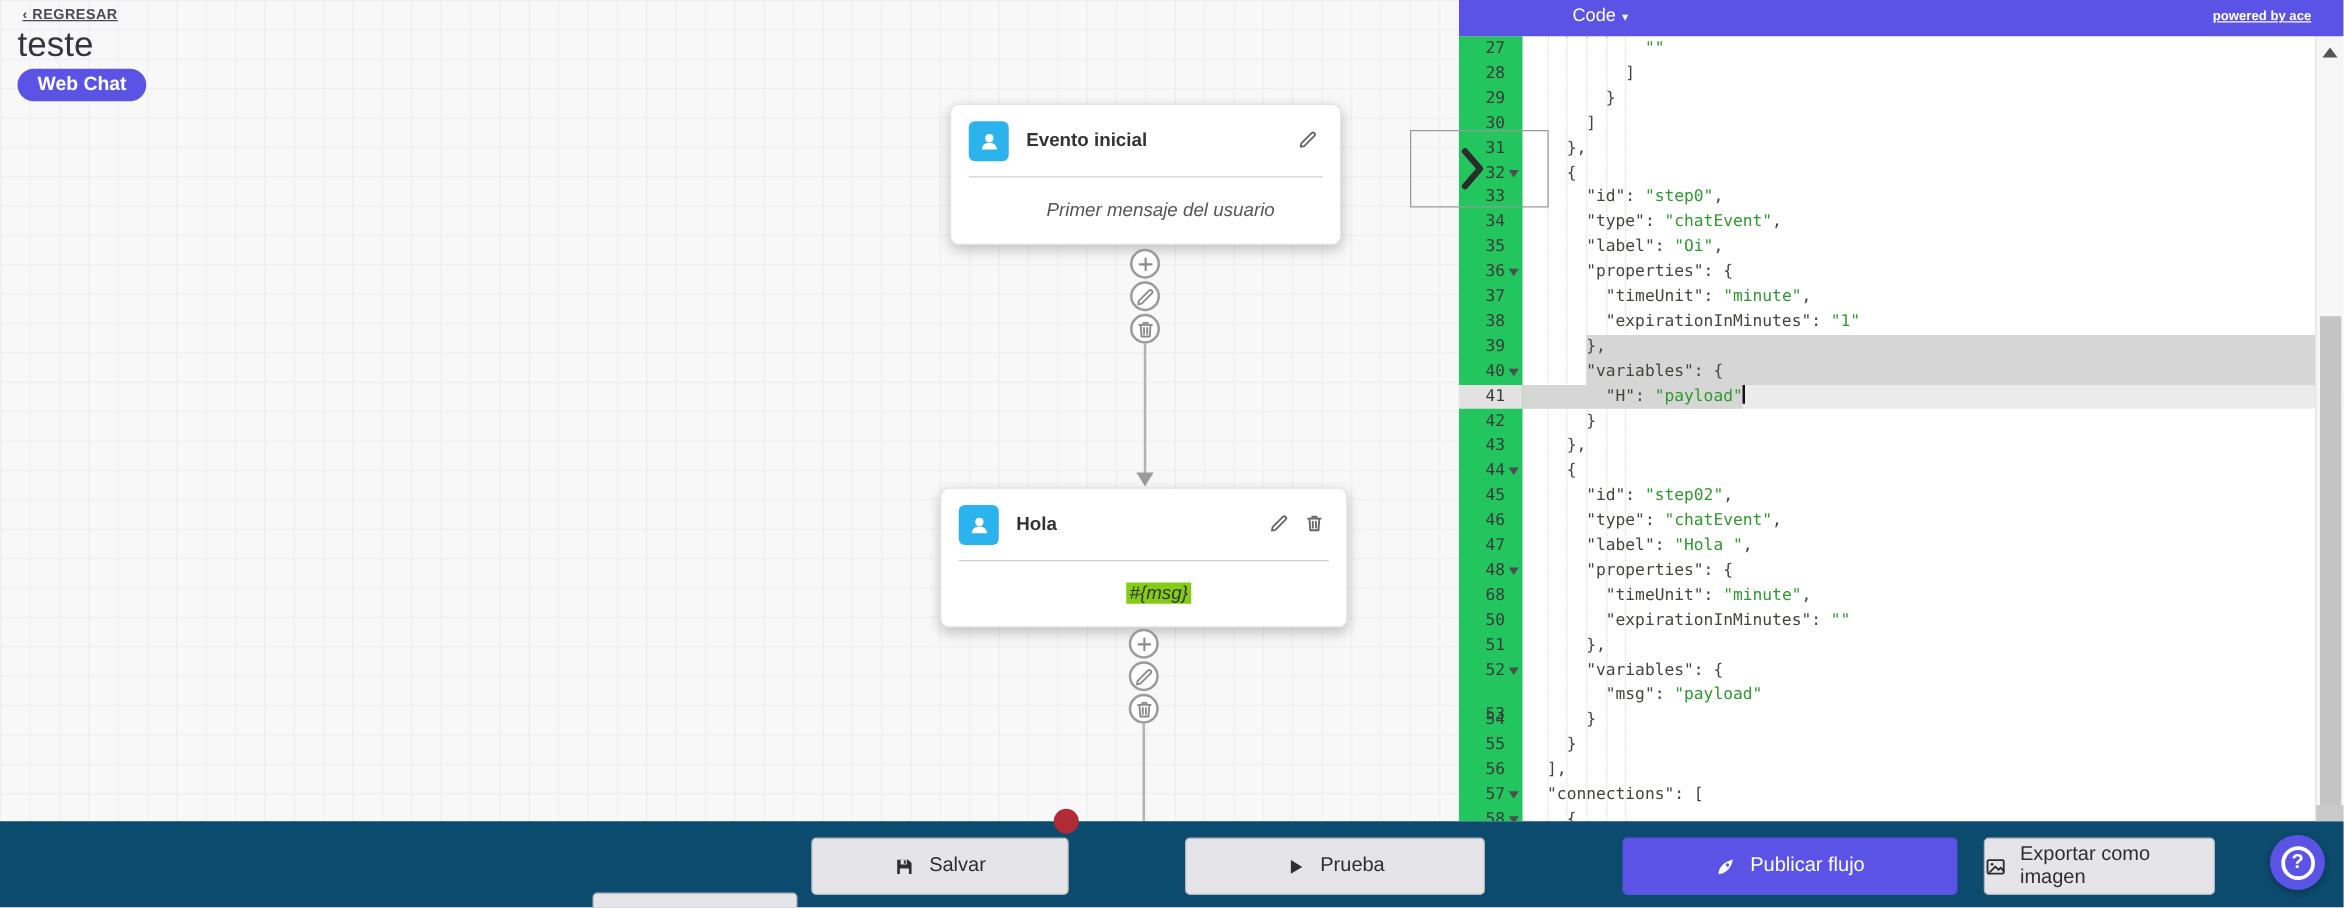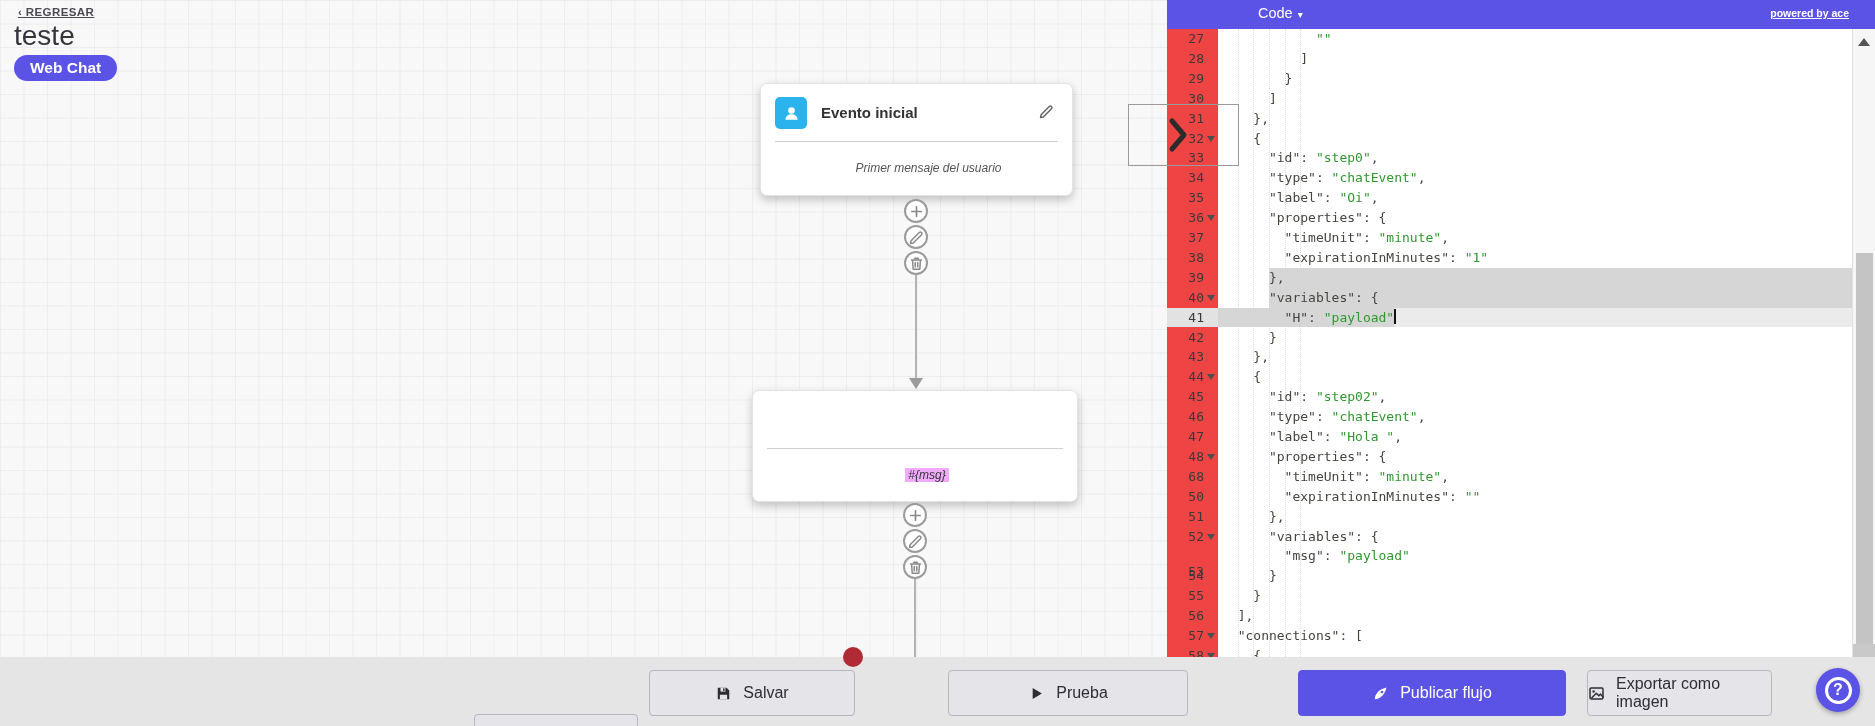--- a/index.html
+++ b/index.html
@@ -23,43 +23,43 @@
   .node{position:absolute;background:#fff;border:1px solid #e3e3e3;border-radius:7px;
     box-shadow:0 4px 10px rgba(0,0,0,.22);}
   .node-head{position:absolute;left:0;top:0;right:0;height:57px;}
   .node-ico{position:absolute;left:14px;top:13px;width:32px;height:32px;border-radius:5px;
     background:var(--nodeblue);display:flex;align-items:center;justify-content:center;}
   .node-title{position:absolute;left:60px;top:20px;font-size:15px;font-weight:bold;color:#333;}
   .node-actions{position:absolute;right:16px;top:19px;display:flex;gap:10px;}
   .node-actions .act{width:18px;height:18px;cursor:pointer;}
   .node-divider{position:absolute;left:14px;right:14px;top:57px;border-top:1px solid #cfcfcf;}
   .node-body{position:absolute;left:0;right:0;top:57px;bottom:0;display:flex;
-    align-items:center;justify-content:center;font-style:italic;font-size:12px;color:#555;padding-left:24px;}
-  .hl{background:#f0abfc;color:#333;padding:0 3px;}
+    align-items:center;justify-content:center;font-style:italic;font-size:15px;color:#555;padding-left:24px;}
+  .hl{background:#84cc16;color:#333;padding:0 3px;}
 
   
   .circ{position:absolute;width:24px;height:24px;border-radius:50%;background:#fff;
     border:2px solid #9b9b9b;display:flex;align-items:center;justify-content:center;cursor:pointer;}
   .vline{position:absolute;width:2px;background:#b3b3b3;}
   .arrow-down{position:absolute;width:0;height:0;border-left:7px solid transparent;
     border-right:7px solid transparent;border-top:11px solid #9b9b9b;}
 
   
   .toggle-box{position:absolute;left:1128px;top:104px;width:111px;height:62px;
     border:1px solid #9a9a9a;background:transparent;z-index:5;cursor:pointer;}
   .toggle-box svg{position:absolute;left:38px;top:12px;}
 
   
   .editor{position:absolute;left:1167px;top:0;width:708px;height:657px;background:#fff;overflow:hidden;}
   .ed-header{position:absolute;left:0;top:0;right:0;height:29px;background:var(--accent);z-index:4;}
   .code-menu{position:absolute;left:91px;top:5px;color:#fff;font-size:14.5px;cursor:pointer;}
   .code-menu .caret{font-size:10px;margin-left:5px;}
   .powered{position:absolute;right:26px;top:7px;color:#fff;font-size:10.5px;
     text-decoration:underline;font-weight:bold;cursor:pointer;}
-  .gutter{position:absolute;left:0;top:29px;bottom:0;width:51px;background:#ef4444;z-index:2;}
+  .gutter{position:absolute;left:0;top:29px;bottom:0;width:51px;background:#22c55e;z-index:2;}
   .gut-cell{position:absolute;left:0;width:51px;height:19.9px;font-family:"DejaVu Sans Mono",monospace;
     font-size:13px;line-height:19.9px;text-align:right;padding-right:14px;color:#3a3a3a;}
   .fold{position:absolute;right:3px;top:7px;width:0;height:0;border-left:4px solid transparent;
     border-right:4px solid transparent;border-top:6px solid #4d4d4d;cursor:pointer;}
   .code-area{position:absolute;left:51px;top:29px;right:0;bottom:0;background:#fff;}
   .guide{position:absolute;top:0;bottom:0;border-left:1px dotted #dcdcdc;}
   .code-row{position:absolute;left:0;right:0;height:19.9px;}
   .code-text{position:absolute;left:4px;top:0;white-space:pre;font-family:"DejaVu Sans Mono",monospace;
     font-size:13px;line-height:19.9px;z-index:2;}
   .tk-t{color:#45453f;} .tk-s{color:#2f992f;}
@@ -67,21 +67,21 @@
   .active-band{position:absolute;top:0;height:19.9px;left:0;right:0;background:#ebebeb;z-index:0;}
   .cursor{display:inline-block;width:2px;height:15px;background:#111;vertical-align:-2px;}
   .scrollbar{position:absolute;right:0;top:29px;bottom:0;width:23px;background:#f6f6f6;
     border-left:1px solid #e2e2e2;z-index:3;}
   .sb-up{position:absolute;left:5px;top:9px;width:0;height:0;border-left:6px solid transparent;
     border-right:6px solid transparent;border-bottom:8px solid #555;cursor:pointer;}
   .sb-thumb{position:absolute;left:3px;top:224px;width:17px;height:392px;background:#c4c4c4;cursor:pointer;}
   .sb-corner{position:absolute;left:0;bottom:0;width:23px;height:13px;background:#c9c9c9;}
 
   
-  .bottombar{position:absolute;left:0;top:657px;width:1875px;height:69px;background:#e5e5e5;}
+  .bottombar{position:absolute;left:0;top:657px;width:1875px;height:69px;background:#0c4a6e;}
   .tb-btn{position:absolute;top:13px;height:46px;background:#e4e4e9;border:1px solid #b6b6bf;
     border-radius:4px;display:flex;align-items:center;justify-content:center;gap:11px;
     font-size:16px;font-weight:500;color:#2d2d34;cursor:pointer;}
   .tb-btn.primary{background:var(--accent);border-color:var(--accent);color:#fff;}
   .red-dot{position:absolute;left:843px;top:-10px;width:20px;height:20px;border-radius:50%;
     background:#b12b36;z-index:2;}
   .help-btn{position:absolute;left:1816px;top:668px;width:44px;height:44px;border-radius:50%;
     background:var(--accent);box-shadow:0 2px 5px rgba(0,0,0,.3);cursor:pointer;z-index:3;
     display:flex;align-items:center;justify-content:center;}
   .help-ring{width:27px;height:27px;border:3px solid #fff;border-radius:50%;
@@ -133,20 +133,37 @@
         <div class="circ" style="left: 904px; top: 251px;">
           <svg width="17" height="17" viewBox="0 0 16 16" xmlns="http://www.w3.org/2000/svg">
             <path d="M3.2 4.6 h9.6 M6.4 4.6 V3.1 h3.2 v1.5 M4.3 4.6 l.6 8.8 h6.2 l.6-8.8 M6.8 7 v4.4 M9.2 7 v4.4" stroke="#8a8a8a" fill="none" stroke-width="1.4" stroke-linecap="round" stroke-linejoin="round"></path>
           </svg>
         </div>
       </div>
     <div class="vline" style="left:915px;top:275px;height:105px;"></div>
     <div class="arrow-down" style="left:909px;top:378px;"></div>
 
     <div class="node" style="left:752px;top:390px;width:326px;height:112px;">
+      <div class="node-head">
+        <div class="node-ico">
+            <svg width="17" height="17" viewBox="0 0 16 16" xmlns="http://www.w3.org/2000/svg">
+              <circle cx="8" cy="5.2" r="3.1" fill="#fff"></circle>
+              <path d="M2.3 13.8c0-3.2 2.6-5.1 5.7-5.1s5.7 1.9 5.7 5.1z" fill="#fff"></path>
+            </svg>
+          </div>
+        <div class="node-title">Hola</div>
+        <div class="node-actions">
+          <span class="act"><svg width="17" height="17" viewBox="0 0 16 16" xmlns="http://www.w3.org/2000/svg">
+                <path d="M2.4 13.6 l.5-2.6 L10.6 3.3 a1.45 1.45 0 0 1 2.05 0 l.05.05 a1.45 1.45 0 0 1 0 2.05 L5 13.1 Z" stroke="#666" fill="none" stroke-width="1.4" stroke-linecap="round" stroke-linejoin="round"></path>
+              </svg></span>
+          <span class="act"><svg width="17" height="17" viewBox="0 0 16 16" xmlns="http://www.w3.org/2000/svg">
+                <path d="M3.2 4.6 h9.6 M6.4 4.6 V3.1 h3.2 v1.5 M4.3 4.6 l.6 8.8 h6.2 l.6-8.8 M6.8 7 v4.4 M9.2 7 v4.4" stroke="#666" fill="none" stroke-width="1.4" stroke-linecap="round" stroke-linejoin="round"></path>
+              </svg></span>
+        </div>
+      </div>
       <div class="node-divider"></div>
       <div class="node-body">
         <span class="hl">#{msg}</span>
       </div>
     </div>
 
     <div id="stack2">
         <div class="circ" style="left: 903px; top: 503px;">
           <svg width="17" height="17" viewBox="0 0 16 16" xmlns="http://www.w3.org/2000/svg">
             <path d="M8 3.6 V12.4 M3.6 8 H12.4" stroke="#8a8a8a" stroke-width="1.6" stroke-linecap="round"></path>

